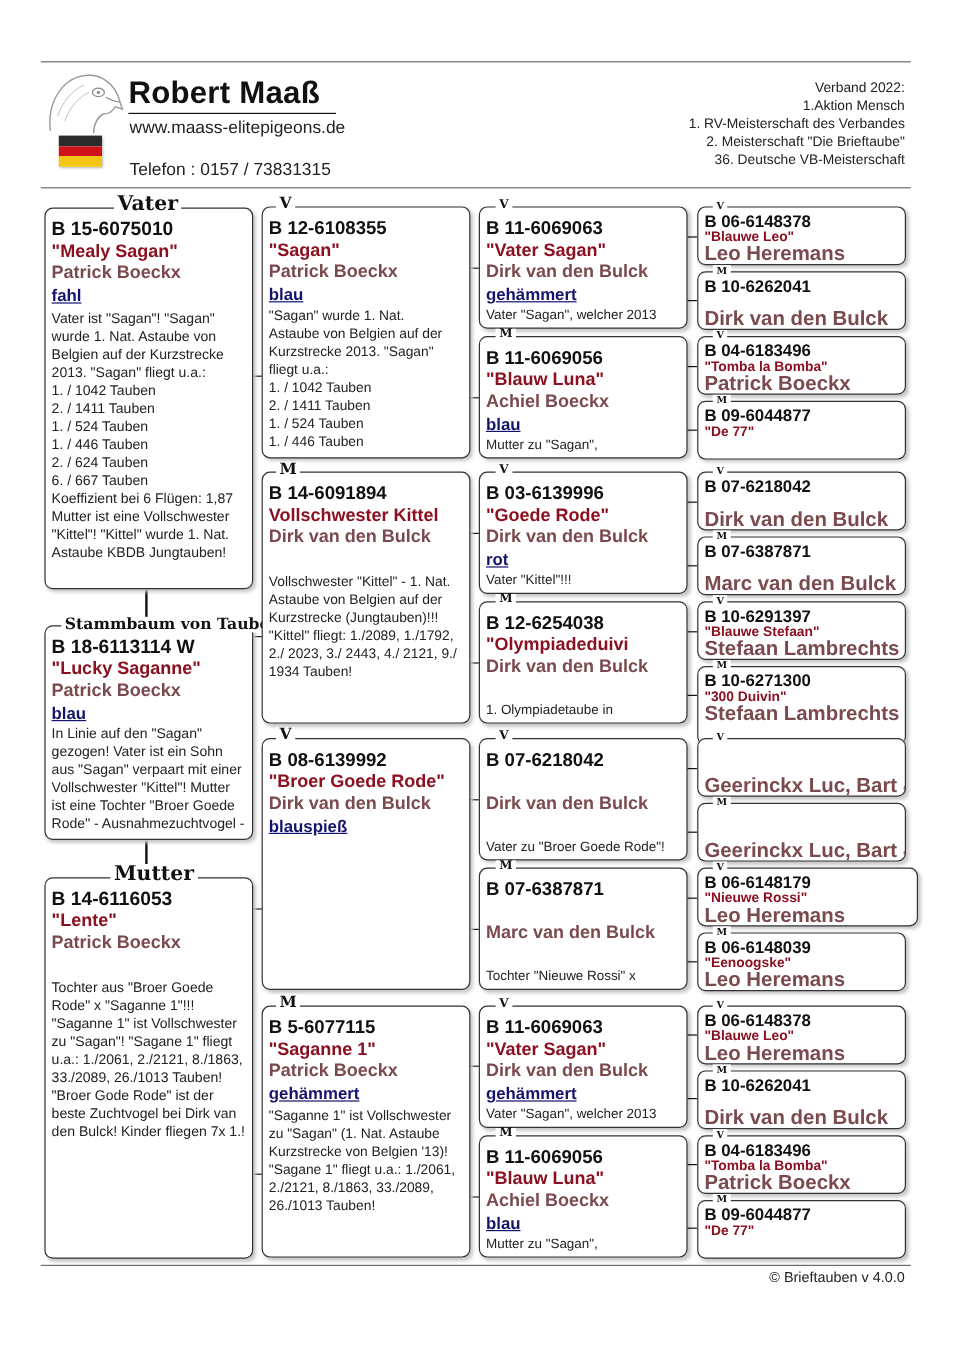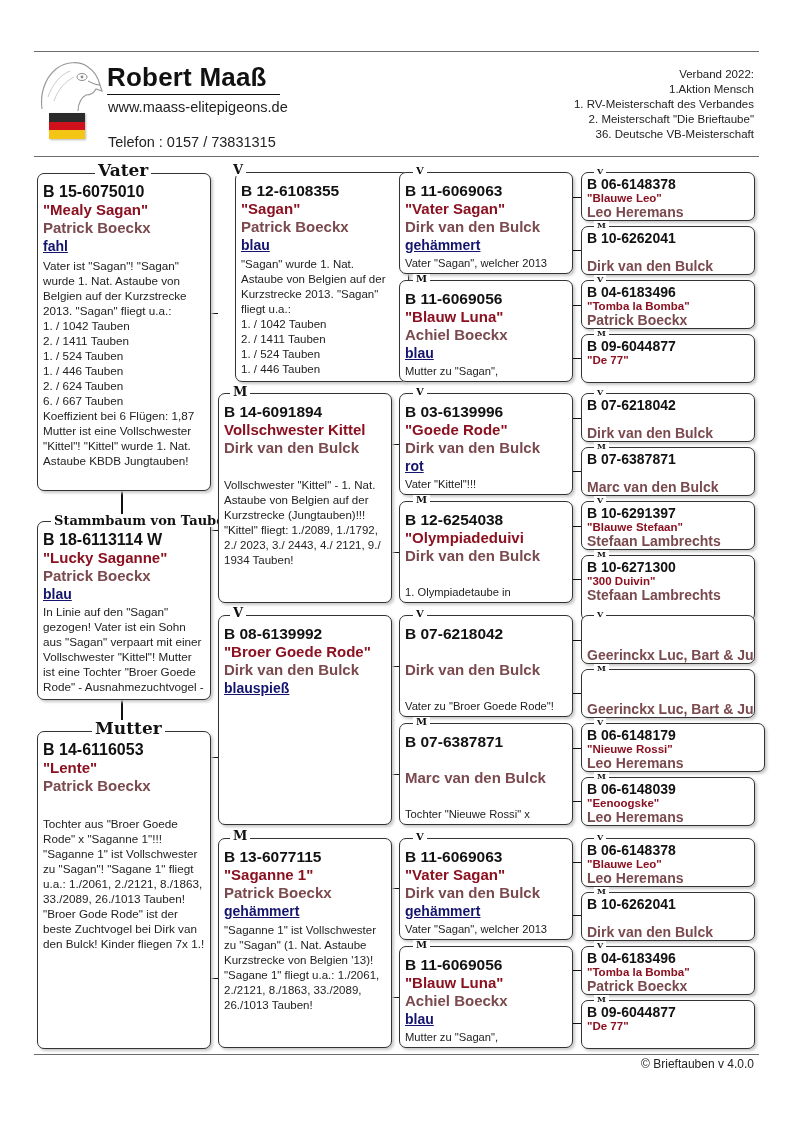--- a/index.html
+++ b/index.html
@@ -31,21 +31,21 @@
   .c2 .ring { font-size: 15.5px; line-height: 19px; }
   .c2 .name, .c2 .breeder { font-size: 15px; line-height: 18px; }
   .c2 .color { font-size: 14px; line-height: 18px; }
   .c2 .note { font-size: 11.5px; line-height: 15px; margin-top: 3px; }
   .c3 .ring { font-size: 15.5px; line-height: 19px; }
   .c3 .name, .c3 .breeder { font-size: 15px; line-height: 18px; }
   .c3 .color { font-size: 14px; line-height: 18px; }
   .c3 .note { font-size: 11.2px; line-height: 14px; margin-top: 2px; white-space: nowrap; }
   .c4 .ring { font-size: 14px; line-height: 15px; }
   .c4 .name { font-size: 11.5px; line-height: 13px; }
-  .c4 .breeder { font-size: 14px; line-height: 14px; }
+  .c4 .breeder { font-size: 17px; line-height: 14px; }
   .inner { position: absolute; left: 5px; right: 3px; }
   .line { position: absolute; background: #111; }
   .footer { position: absolute; right: 40px; top: 1057px; font-size: 12px; color: #222; }
 </style>
 </head>
 <body>
 
 <div class="hr" style="top:51px;"></div>
 <svg class="logo" viewBox="0 0 66 55">
   <path d="M4 52 C2 38 6 22 18 12 C28 4 42 4 50 10 C56 14 60 20 62 28 L64 34 L58 32 C56 36 52 38 48 38 C44 40 40 46 40 54" fill="none" stroke="#9a9a9a" stroke-width="1.2"></path>
@@ -140,21 +140,21 @@
 zu "Sagan"! "Sagane 1" fliegt
 u.a.: 1./2061, 2./2121, 8./1863,
 33./2089, 26./1013 Tauben!
 "Broer Gode Rode" ist der
 beste Zuchtvogel bei Dirk van
 den Bulck! Kinder fliegen 7x 1.!</div>
   </div>
 </div>
 <div class="lbl big" style="left:92px; top:720px;">Mutter</div>
 
-<div class="box c2" style="left:218px; top:172px; width:174px; height:210px;margin-left:17px;">
+<div class="box c2" style="left:218px; top:172px; width:174px; height:210px;">
   <div class="inner" style="top:8px;">
     <div class="ring">B 12-6108355</div>
     <div class="name">"Sagan"</div>
     <div class="breeder">Patrick Boeckx</div>
     <div class="color">blau</div>
     <div class="note">"Sagan" wurde 1. Nat.
 Astaube von Belgien auf der
 Kurzstrecke 2013. "Sagan"
 fliegt u.a.:
 1. / 1042 Tauben
@@ -186,21 +186,21 @@
     <div class="ring">B 08-6139992</div>
     <div class="name">"Broer Goede Rode"</div>
     <div class="breeder">Dirk van den Bulck</div>
     <div class="color">blauspieß</div>
   </div>
 </div>
 <div class="lbl mid" style="left:230px; top:606px;">V</div>
 
 <div class="box c2" style="left:218px; top:838px; width:174px; height:210px;">
   <div class="inner" style="top:8px;">
-    <div class="ring">B 13-6077115</div>
+    <div class="ring">B 5-6077115</div>
     <div class="name">"Saganne 1"</div>
     <div class="breeder">Patrick Boeckx</div>
     <div class="color">gehämmert</div>
     <div class="note">"Saganne 1" ist Vollschwester
 zu "Sagan" (1. Nat. Astaube
 Kurzstrecke von Belgien '13)!
 "Sagane 1" fliegt u.a.: 1./2061,
 2./2121, 8./1863, 33./2089,
 26./1013 Tauben!</div>
   </div>

